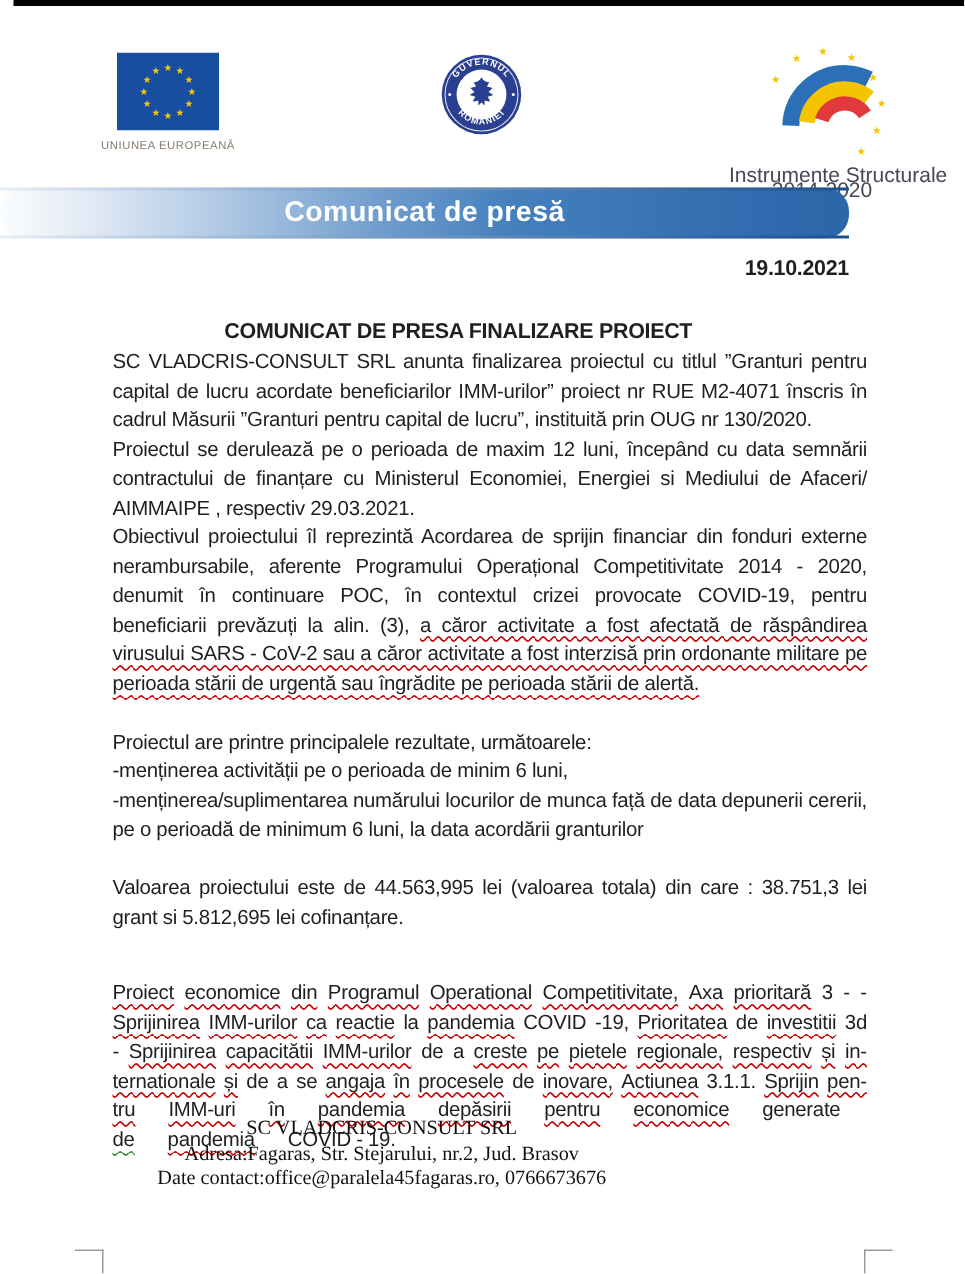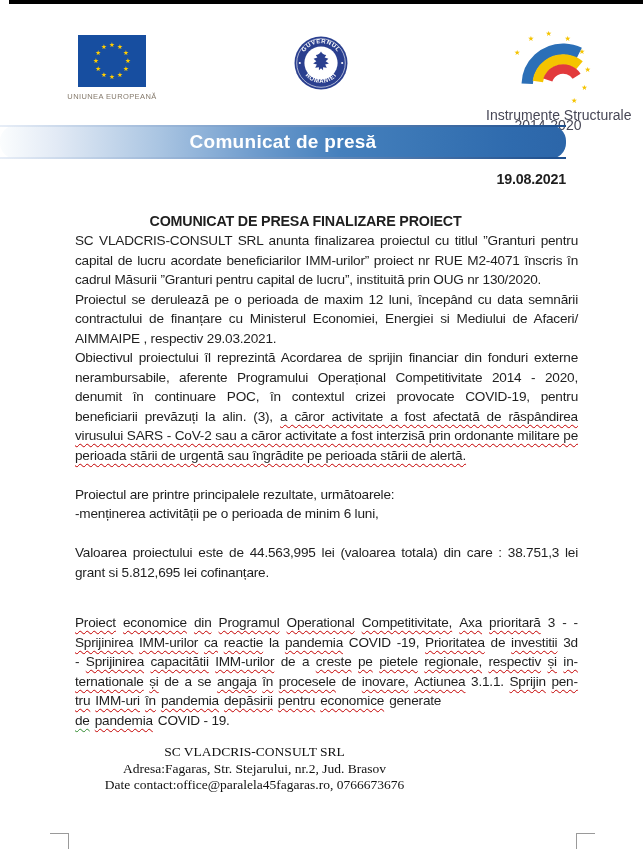--- a/index.html
+++ b/index.html
@@ -30,21 +30,21 @@
   .content{position:absolute;left:75px;top:170px;width:503px;
            font-size:13.6px;line-height:19.5px;letter-spacing:-.2px;}
   .date{font-weight:bold;text-align:right;padding-right:12px;font-size:14.3px;}
   .doc-title{font-weight:bold;text-align:center;padding-right:42px;margin-top:22px;font-size:14.3px;}
   #doc-body{margin-top:0;}
   .para{text-align:justify;}
   .para.g1{margin-top:19.5px;}
   .para.g2{margin-top:31px;}
   .pline{display:flex;white-space:nowrap;}
   .pline.just{justify-content:space-between;}
-  .pline:not(.just){gap:5px;}
+  .pline:not(.just){gap:22px;}
   .sp-r{text-decoration-line:underline;text-decoration-style:wavy;
         text-decoration-color:var(--spell-red,#c40000);text-decoration-thickness:1px;
         text-underline-offset:2.5px;text-decoration-skip-ink:none;}
   .sp-g{text-decoration-line:underline;text-decoration-style:wavy;
         text-decoration-color:var(--spell-green,#2e8b2e);text-decoration-thickness:1px;
         text-underline-offset:2.5px;text-decoration-skip-ink:none;}
 
   
   .footer{position:absolute;left:0;top:744px;width:509px;text-align:center;
           font-family:"Liberation Serif",serif;font-size:13.5px;line-height:16.5px;color:#101010;}
@@ -117,28 +117,29 @@
       <div class="is-label">Instrumente Structurale</div>
       <div class="is-label">2014-2020</div>
     </div>
   </div>
 
   <div class="banner">
     <span>Comunicat de presă</span>
   </div>
 
   <div class="content">
-    <div class="date">19.08.2021</div>
+    <div class="date">19.10.2021</div>
     <div class="doc-title">COMUNICAT DE PRESA FINALIZARE PROIECT</div>
     <div id="doc-body">
         <div class="para"><span>SC VLADCRIS-CONSULT SRL anunta finalizarea proiectul cu titlul ”Granturi pentru capital de lucru acordate beneficiarilor IMM-urilor” proiect  nr RUE M2-4071 înscris în cadrul Măsurii ”Granturi pentru capital de lucru”, instituită prin OUG nr 130/2020.</span></div>
         <div class="para"><span>Proiectul se derulează pe o perioada de maxim 12 luni, începând cu data semnării contractului de finanțare cu Ministerul Economiei, Energiei si Mediului de Afaceri/ AIMMAIPE , respectiv 29.03.2021.</span></div>
         <div class="para"><span>Obiectivul proiectului îl reprezintă Acordarea de sprijin financiar din fonduri externe nerambursabile, aferente Programului Operațional Competitivitate 2014 - 2020, denumit în continuare POC, în contextul crizei provocate COVID-19, pentru beneficiarii prevăzuți la alin. (3), </span><span class="sp-r">a căror activitate a fost afectată de răspândirea virusului SARS - CoV-2 sau a căror activitate a fost interzisă prin ordonante militare pe perioada stării de urgentă sau îngrădite pe perioada stării de alertă.</span></div>
         <div class="para g1"><span>Proiectul are printre principalele rezultate, următoarele:</span></div>
         <div class="para"><span>-menținerea activității pe o perioada de minim 6 luni,</span></div>
+        <div class="para"><span>-menținerea/suplimentarea numărului locurilor de munca față de data depunerii cererii, pe o perioadă de minimum 6 luni, la data acordării granturilor</span></div>
         <div class="para g1"><span>Valoarea proiectului este de 44.563,995 lei (valoarea totala) din care : 38.751,3 lei grant si 5.812,695 lei cofinanțare.</span></div>
         <div class="para g2">
           <div class="pline just">
             <span class="sp-r">Proiect</span>
             <span class="sp-r">economice</span>
             <span class="sp-r">din</span>
             <span class="sp-r">Programul</span>
             <span class="sp-r">Operational</span>
             <span class="sp-r">Competitivitate,</span>
             <span class="sp-r">Axa</span>

